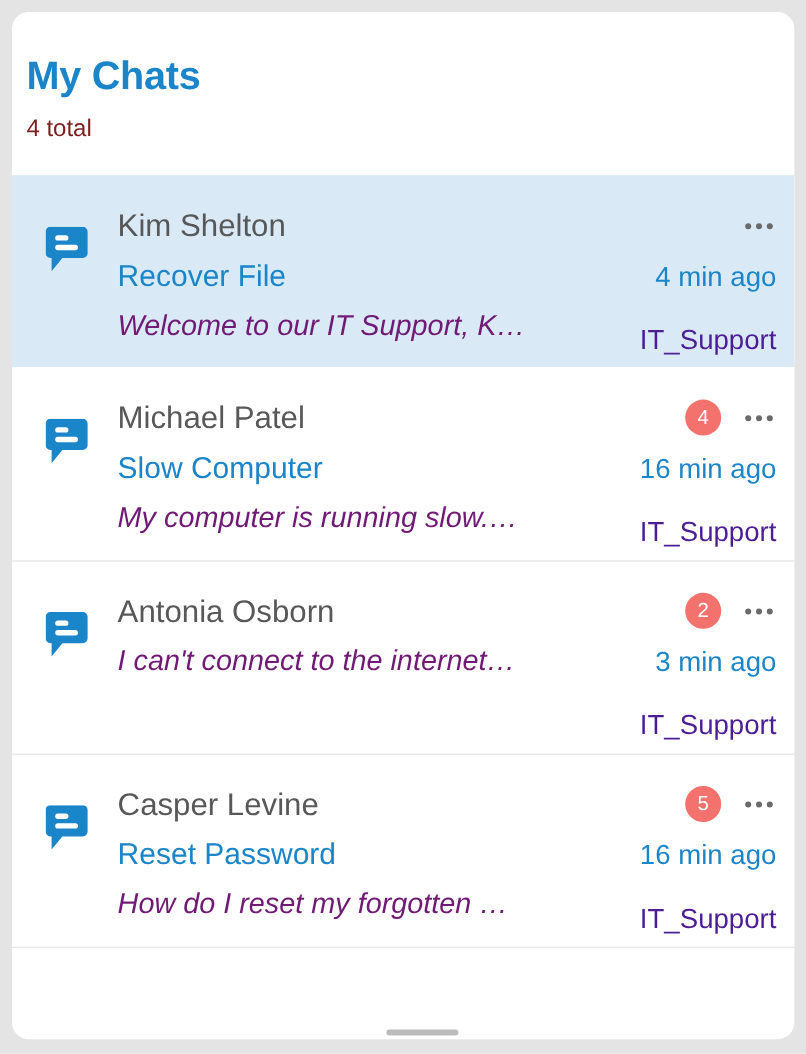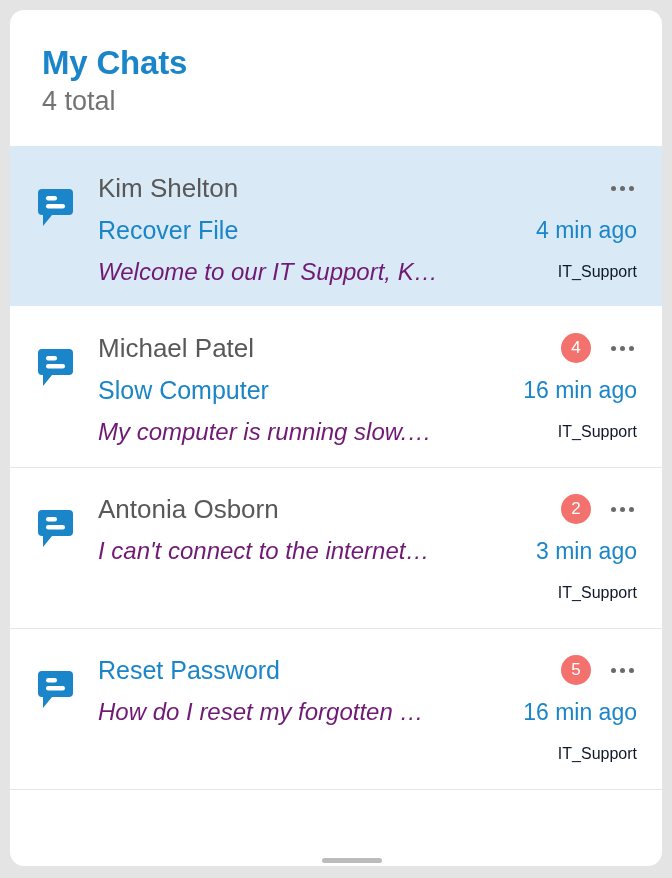--- a/index.html
+++ b/index.html
@@ -21,50 +21,50 @@
     width: 652px;
     height: 856px;
     background: #ffffff;
     border-radius: 14px;
     overflow: hidden;
     box-sizing: border-box;
   }
 
   
   .card-header {
-    padding: 34px 0 0 32px;
+    padding: 34px 0 0 12px;
     height: 136px;
     box-sizing: border-box;
   }
   .card-title {
     color: #1a85c8;
     font-size: 33px;
     font-weight: bold;
     line-height: 38px;
     letter-spacing: -0.2px;
     margin: 0;
   }
   .card-subtitle {
-    color: #737373;
-    font-size: 27px;
+    color: #7f1d1d;
+    font-size: 20px;
     line-height: 26px;
-    margin-top: 6px;
+    margin-top: 12px;
   }
 
   
   .chat-list {
     position: relative;
   }
   .chat-row {
     position: relative;
     display: flex;
     align-items: flex-start;
     height: 161px;
     box-sizing: border-box;
-    padding: 20px 25px 0 28px;
+    padding: 20px 15px 0 28px;
     background: #ffffff;
   }
   .chat-row.selected {
     background: #d9eaf6;
     height: 160px;
   }
   .chat-row.selected + .chat-row::before { display: none; }
   .chat-row::before {
     content: "";
     position: absolute;
@@ -150,24 +150,25 @@
     background: #6a6a6a;
     display: block;
   }
   .chat-time {
     color: #1a85c8;
     font-size: 23px;
     line-height: 42px;
     white-space: nowrap;
   }
   .chat-channel {
-    color: #0f172a;
-    font-size: 16px;
-    line-height: 42px;
-    white-space: nowrap;
+    color: #4c1d95;
+    font-size: 23px;
+    line-height: 42px;
+    white-space: nowrap;
+    margin-top: 11px;
   }
 
   .list-end-divider {
     position: relative;
     height: 1px;
     background: #e6e6e6;
     margin: 0;
   }
 
   
@@ -270,20 +271,21 @@
       </div>
       <div class="chat-row">
         <div class="chat-icon-cell">
           <span class="chat-icon"><svg width="37" height="40" viewBox="0 0 37 40" xmlns="http://www.w3.org/2000/svg">
               <path d="M4 0 H31 A4 4 0 0 1 35 4 V22 A4 4 0 0 1 31 26 H14 L5 37 V26 H4 A4 4 0 0 1 0 22 V4 A4 4 0 0 1 4 0 Z" fill="#1a85c8"></path>
               <rect x="8" y="7" width="11" height="4.5" rx="2.2" fill="#ffffff"></rect>
               <rect x="8" y="15" width="19" height="4.5" rx="2.2" fill="#ffffff"></rect>
             </svg></span>
         </div>
         <div class="chat-main">
+          <div class="chat-name">Casper Levine</div>
           <div class="chat-subject">Reset Password</div>
           <div class="chat-preview">How do I reset my forgotten …</div>
         </div>
         <div class="chat-meta">
           <div class="meta-top">
             <span class="unread-badge">5</span>
             <span class="more-menu">
               <span></span>
               <span></span>
               <span></span>

